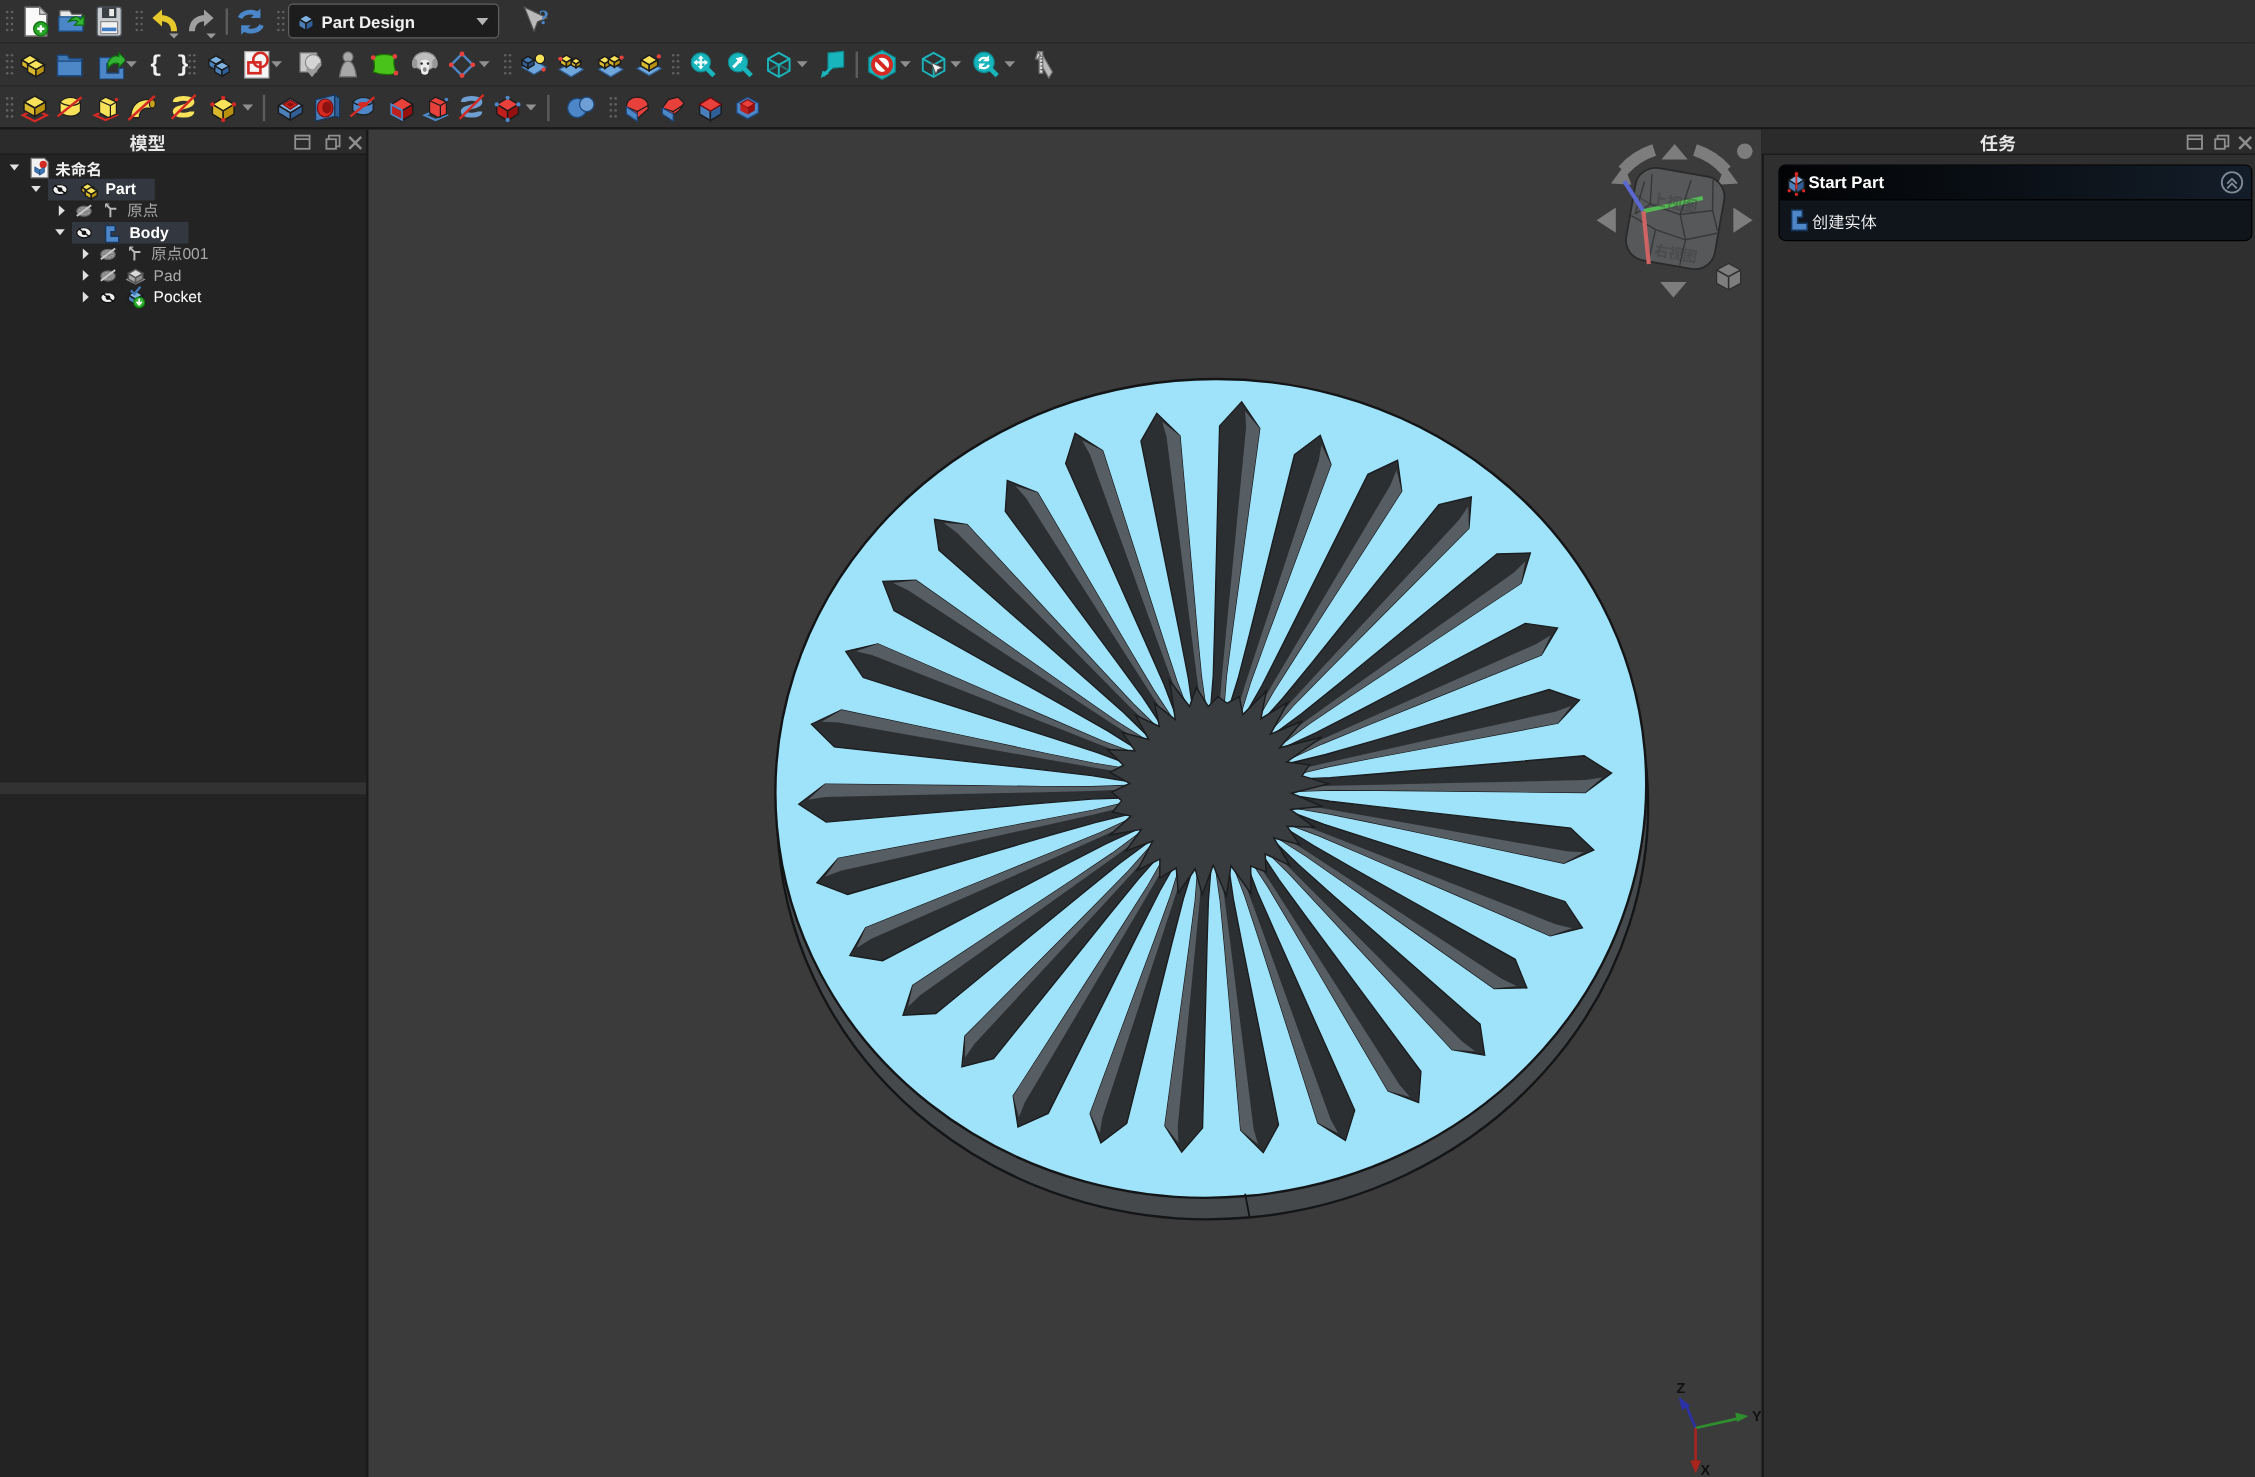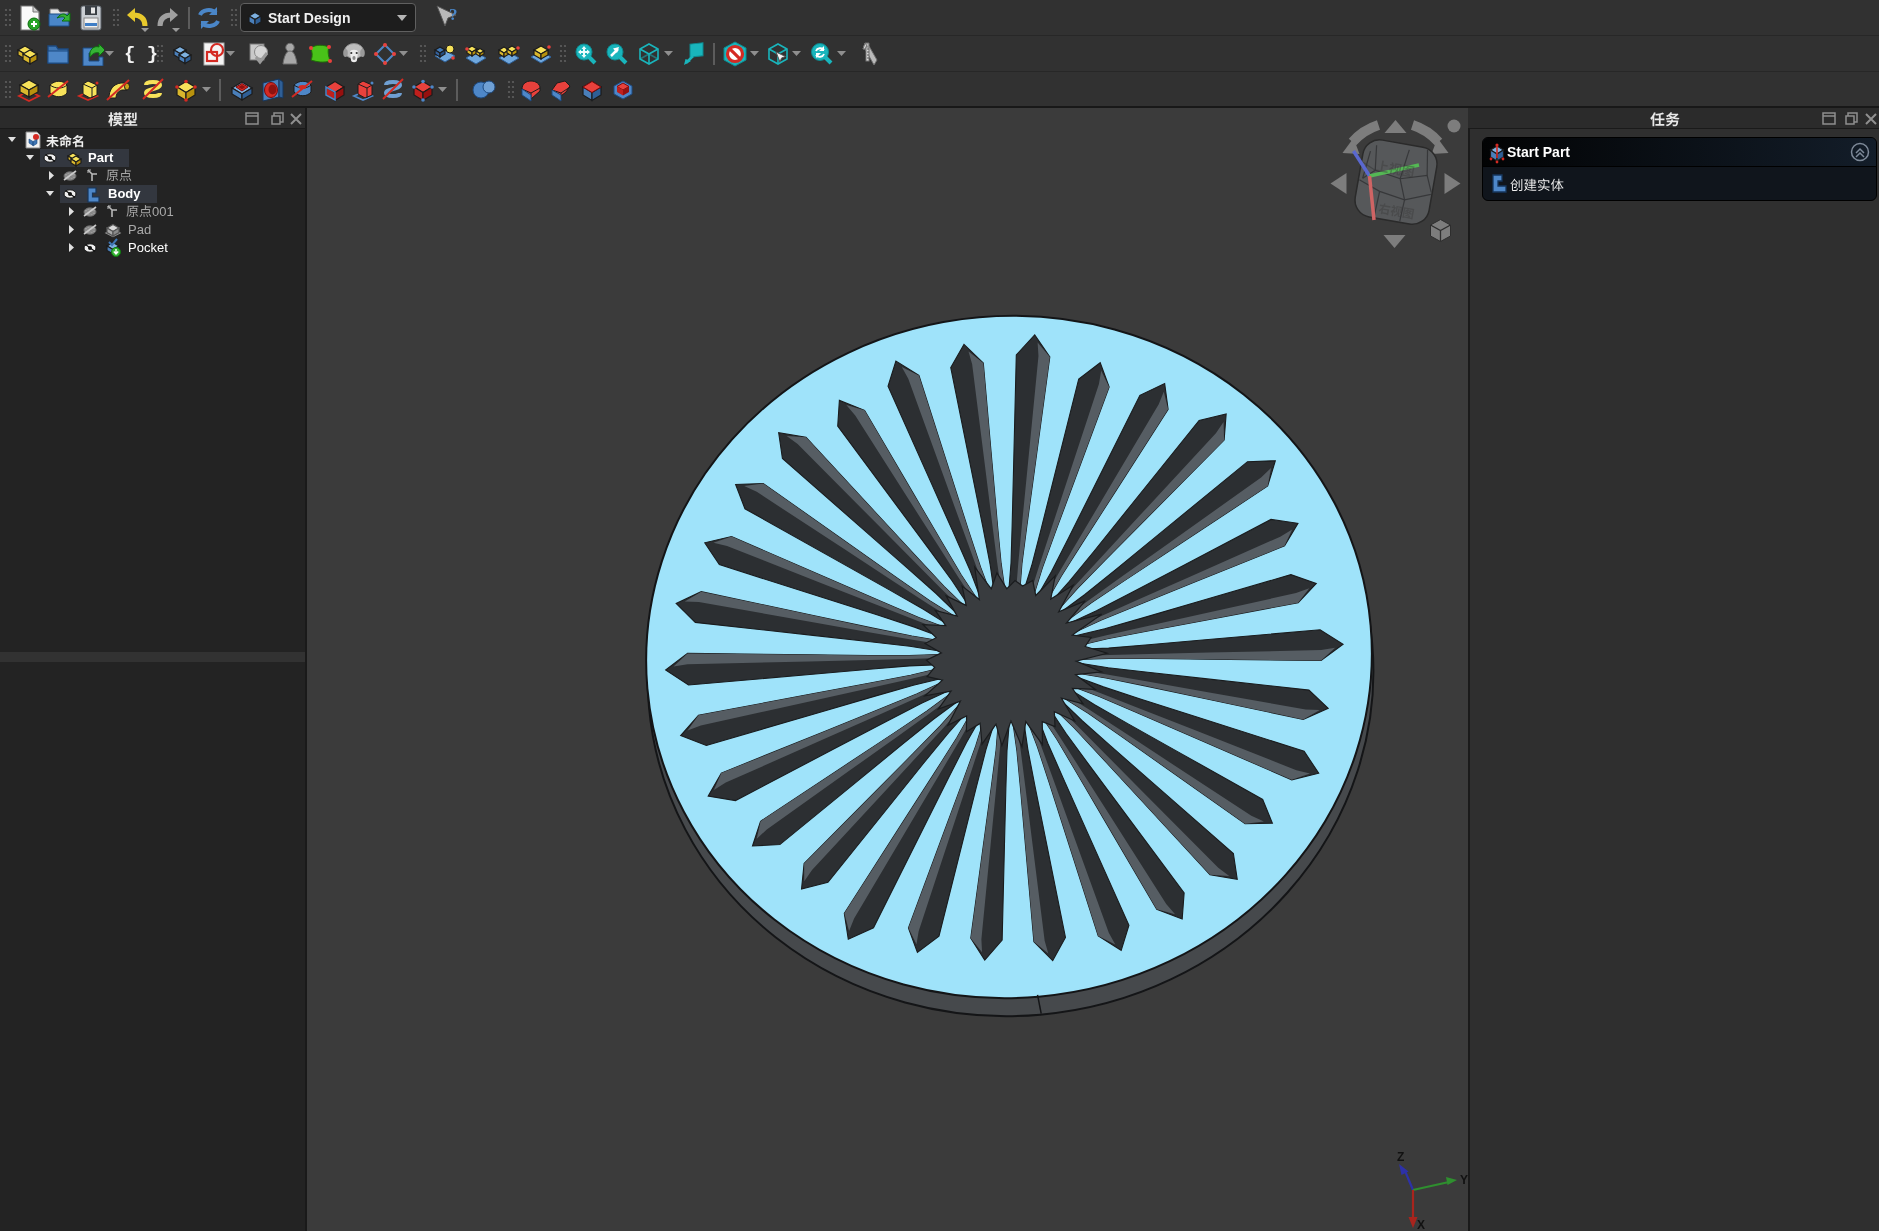--- a/index.html
+++ b/index.html
@@ -27,21 +27,21 @@
     <circle cx="236" cy="10" r="1.1" fill="#606060"></circle>
     <circle cx="232" cy="15" r="1.1" fill="#606060"></circle>
     <circle cx="236" cy="15" r="1.1" fill="#606060"></circle>
     <circle cx="232" cy="20" r="1.1" fill="#606060"></circle>
     <circle cx="236" cy="20" r="1.1" fill="#606060"></circle>
     <circle cx="232" cy="25" r="1.1" fill="#606060"></circle>
     <circle cx="236" cy="25" r="1.1" fill="#606060"></circle>
   </svg>
 <div style="position:absolute;left:188px;top:7px;width:2px;height:22px;background:#5c5c5c"></div>
 <div style="position:absolute;left:240px;top:3px;width:176px;height:29px;background:#1d1d1d;border:1px solid #606060;border-radius:4px"></div>
-<div style="position:absolute;left:268px;top:9px;font:600 14px/18px 'Liberation Sans',sans-serif;color:#f0f0f0">Start Design</div>
+<div style="position:absolute;left:268px;top:9px;font:600 14px/18px 'Liberation Sans',sans-serif;color:#f0f0f0">Part Design</div>
 <svg style="position:absolute;left:396px;top:14px" width="12" height="8">
     <path d="M1 1h10l-5 6z" fill="#b5b5b5"></path>
   </svg>
 <svg style="position:absolute;left:0;top:36" width="1879" height="36" viewBox="0 0 1879 36">
     <circle cx="6" cy="10" r="1.1" fill="#606060"></circle>
     <circle cx="10" cy="10" r="1.1" fill="#606060"></circle>
     <circle cx="6" cy="15" r="1.1" fill="#606060"></circle>
     <circle cx="10" cy="15" r="1.1" fill="#606060"></circle>
     <circle cx="6" cy="20" r="1.1" fill="#606060"></circle>
     <circle cx="10" cy="20" r="1.1" fill="#606060"></circle>

